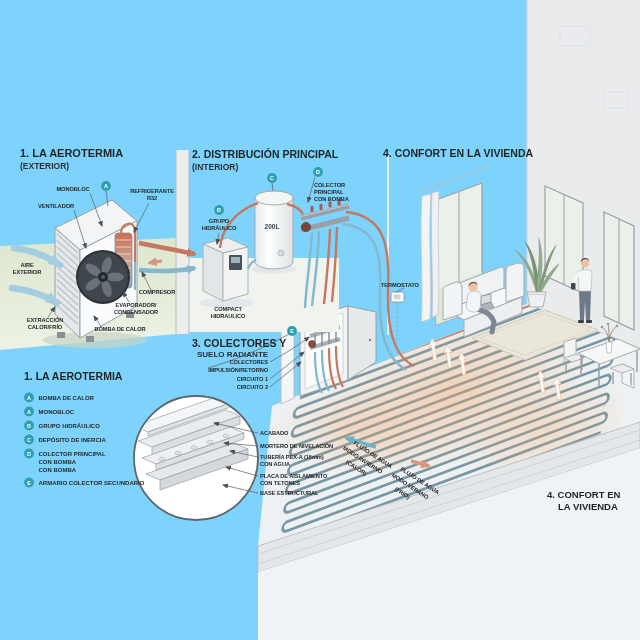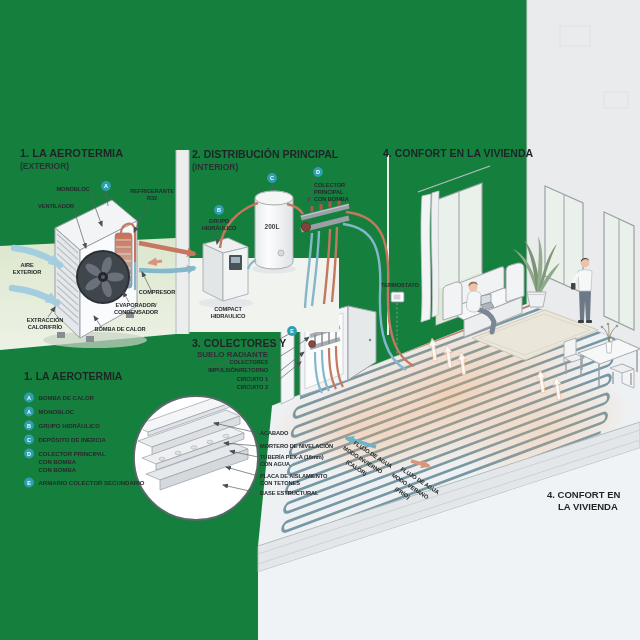--- a/index.html
+++ b/index.html
@@ -1,16 +1,16 @@
 <!DOCTYPE html>
 <html><head>
 <meta charset="utf-8">
 <style>
   html,body{margin:0;padding:0;background:#fff;}
-  .stage{position:relative;width:640px;height:640px;background:#15803d;overflow:hidden;
+  .stage{position:relative;width:640px;height:640px;background:#7dd3fc;overflow:hidden;
          font-family:"Liberation Sans",sans-serif;}
   svg text{font-family:"Liberation Sans",sans-serif;}
   .t-h1{font-size:11px;font-weight:700;fill:#1f2326;}
   .t-h2{font-size:10.5px;font-weight:700;fill:#1f2326;}
   .t-h3{font-size:9.5px;font-weight:700;fill:#1f2326;}
   .t-sub{font-size:8.5px;font-weight:700;fill:#2b2f33;}
   .t-sub2{font-size:8px;font-weight:700;fill:#2b2f33;}
   .t-lbl{font-size:5.7px;font-weight:700;fill:#26292c;letter-spacing:-0.1px;}
   .t-leg{font-size:6px;font-weight:700;fill:#26292c;}
   .t-badge{font-size:5.5px;font-weight:700;fill:#ffffff;text-anchor:middle;}

